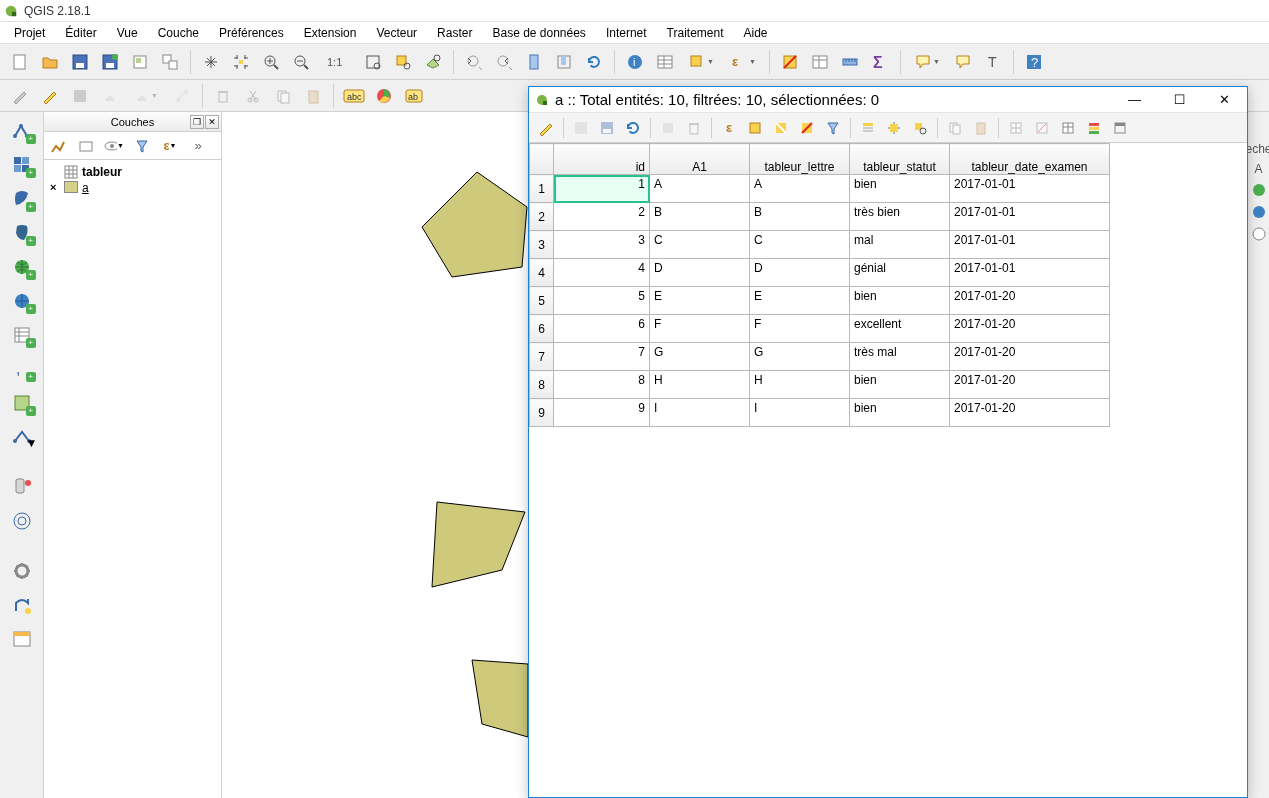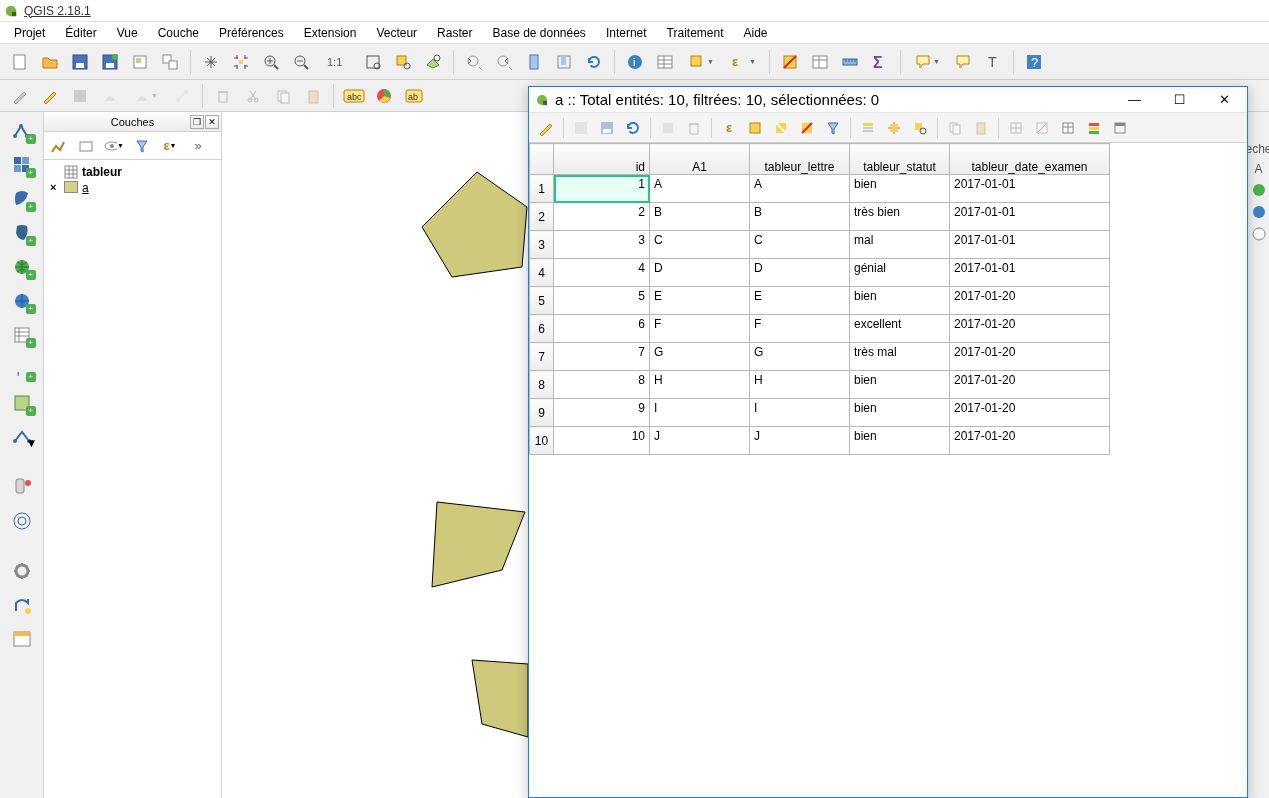--- a/index.html
+++ b/index.html
@@ -20,21 +20,21 @@
     background: #fff;
     display: flex;
     align-items: center;
     padding-left: 4px;
     border-bottom: 1px solid #e0e0e0;
   }
   .titlebar .logo {
     width: 14px; height: 14px;
     margin-right: 6px;
   }
-  .titlebar .title { color: #333; text-decoration: underline; }
+  .titlebar .title { color: #333; }
 
   
   .menubar {
     height: 22px;
     background: #fff;
     display: flex;
     align-items: center;
     padding-left: 6px;
     gap: 4px;
     border-bottom: 1px solid #e0e0e0;
@@ -1022,24 +1022,16 @@
             <td class="col-date">2017-01-20</td>
           </tr>
           <tr>
             <td class="rowhdr">9</td>
             <td class="col-id">9</td>
             <td class="col-a1">I</td>
             <td class="col-lettre">I</td>
             <td class="col-statut">bien</td>
             <td class="col-date">2017-01-20</td>
           </tr>
-          <tr>
-            <td class="rowhdr">10</td>
-            <td class="col-id">10</td>
-            <td class="col-a1">J</td>
-            <td class="col-lettre">J</td>
-            <td class="col-statut">bien</td>
-            <td class="col-date">2017-01-20</td>
-          </tr>
         </tbody>
     </table>
   </div>
 </div>
 
 </body></html>

